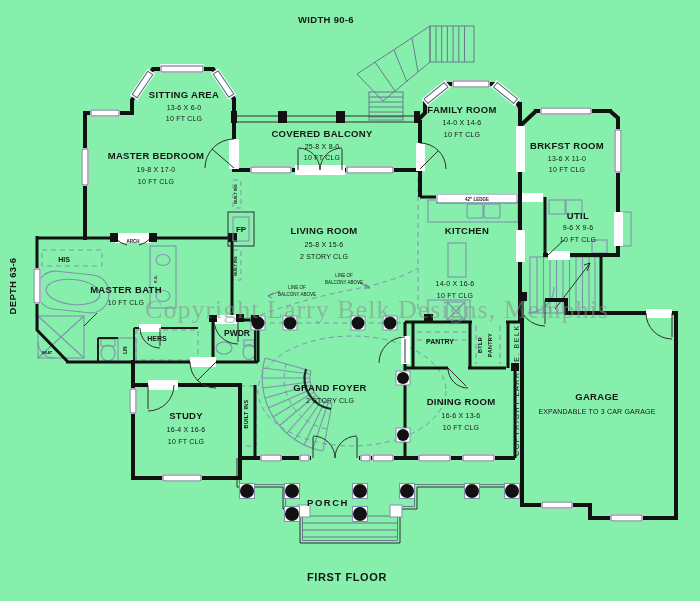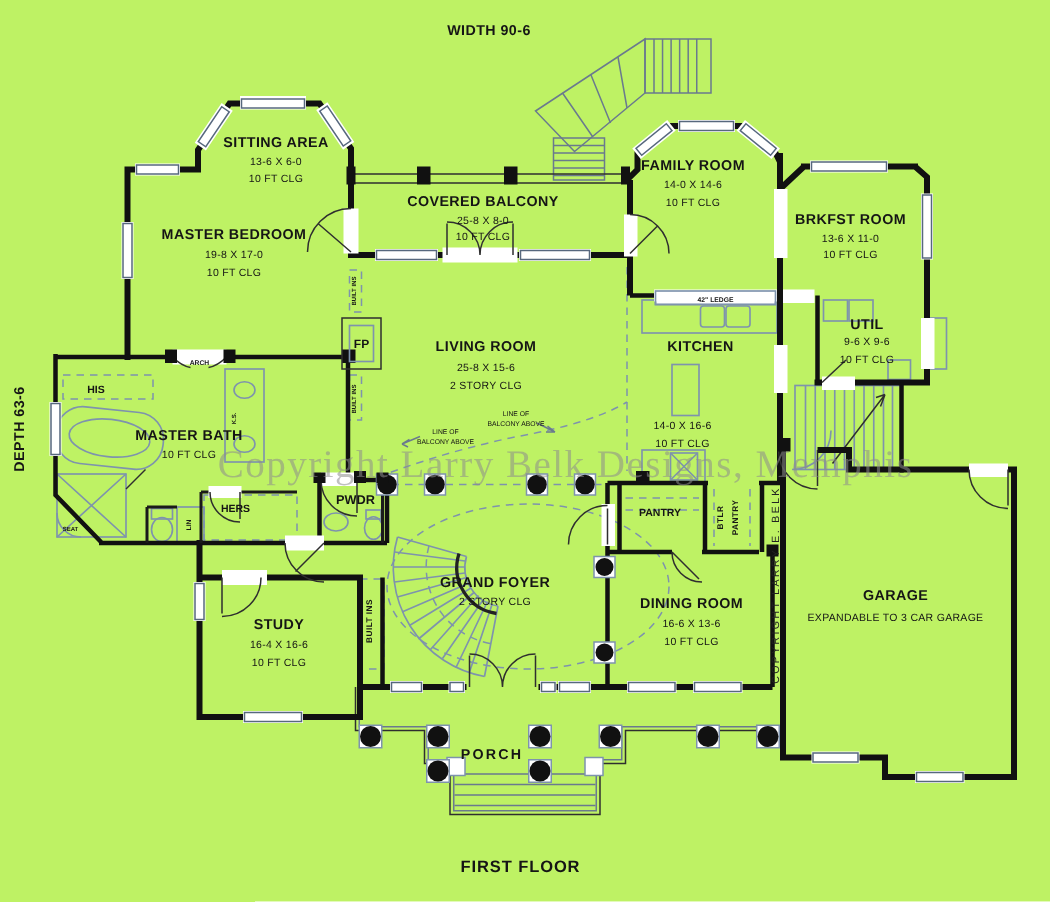--- a/index.html
+++ b/index.html
@@ -1,16 +1,16 @@
 <!DOCTYPE html>
 <html><head>
 <meta charset="utf-8">
 <style>
   html,body{margin:0;padding:0;background:#fff;}
-  #plan-wrap{position:relative;width:700px;height:601px;background:#bef264;overflow:hidden;}
+  #plan-wrap{position:relative;width:700px;height:601px;background:#86efac;overflow:hidden;}
   svg{display:block;}
   .w4{stroke:#111;stroke-width:4;fill:none;stroke-linecap:butt}
   .w3{stroke:#111;stroke-width:3;fill:none}
   .w2{stroke:#1a1a1a;stroke-width:2;fill:none}
   .t1{stroke:#2f2f2f;stroke-width:1;fill:none}
   .det{stroke:#7e93ad;stroke-width:1.1;fill:none}
   .detd{stroke:#6a7a8e;stroke-width:1;fill:none}
   .dash{stroke:#7e93ad;stroke-width:1;fill:none;stroke-dasharray:5 4}
   .win{fill:#fff;stroke:#57687e;stroke-width:1}
   .opening{fill:#fff}

